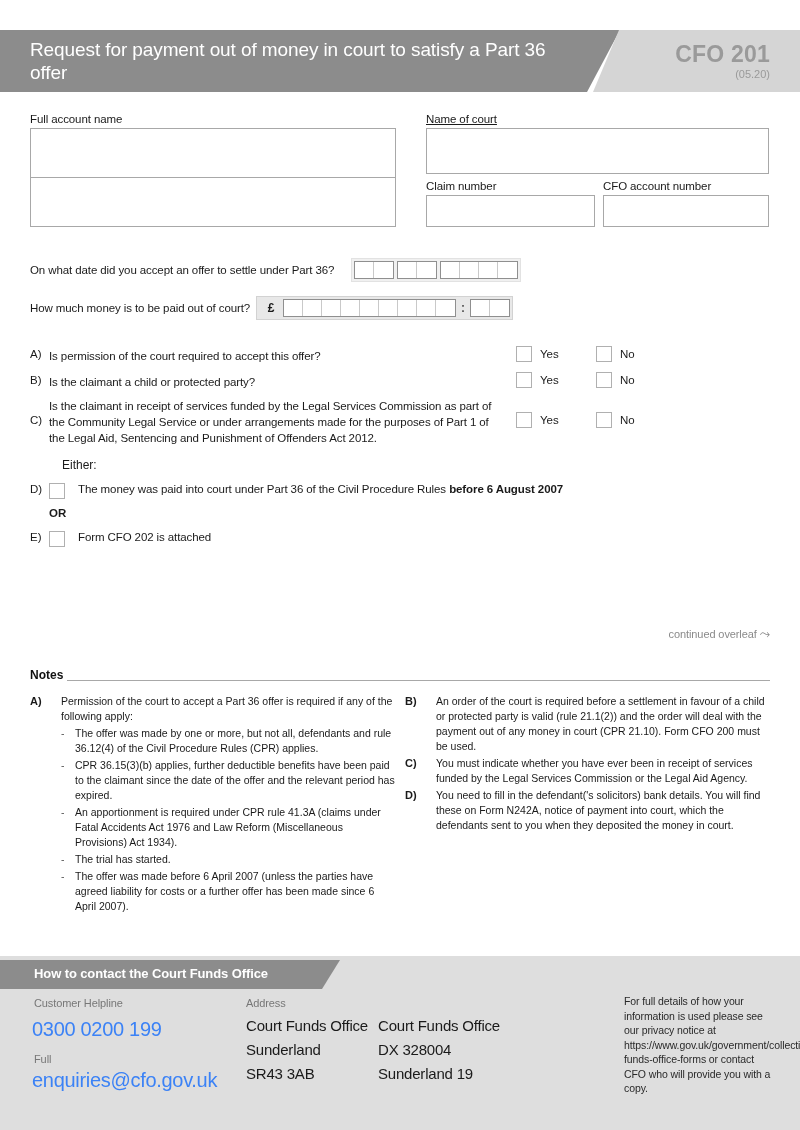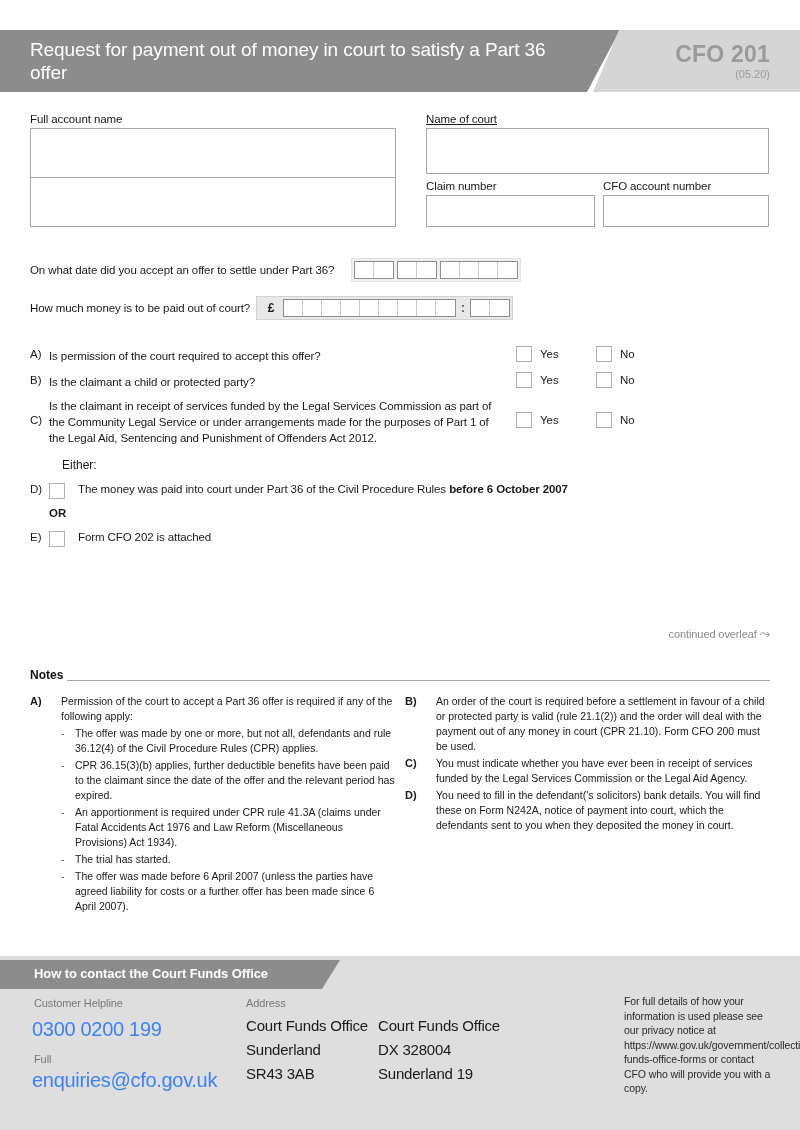--- a/index.html
+++ b/index.html
@@ -420,21 +420,21 @@
   </div>
 </div>
 
 <div id="either-label">Either:</div>
 
 <div class="drow" id="drow-d">
   <div class="letter">D)</div>
   <div class="dcheck">
     <span class="checkbox"></span>
   </div>
-  <div class="dtext"><span>The money was paid into court under Part 36 of the Civil Procedure Rules </span><span class="bold-inline">before 6 October 2007</span></div>
+  <div class="dtext"><span>The money was paid into court under Part 36 of the Civil Procedure Rules </span><span class="bold-inline">before 6 August 2007</span></div>
 </div>
 
 <div id="or-label">OR</div>
 
 <div class="drow" id="drow-e">
   <div class="letter">E)</div>
   <div class="dcheck">
     <span class="checkbox"></span>
   </div>
   <div class="dtext">Form CFO 202 is attached</div>

